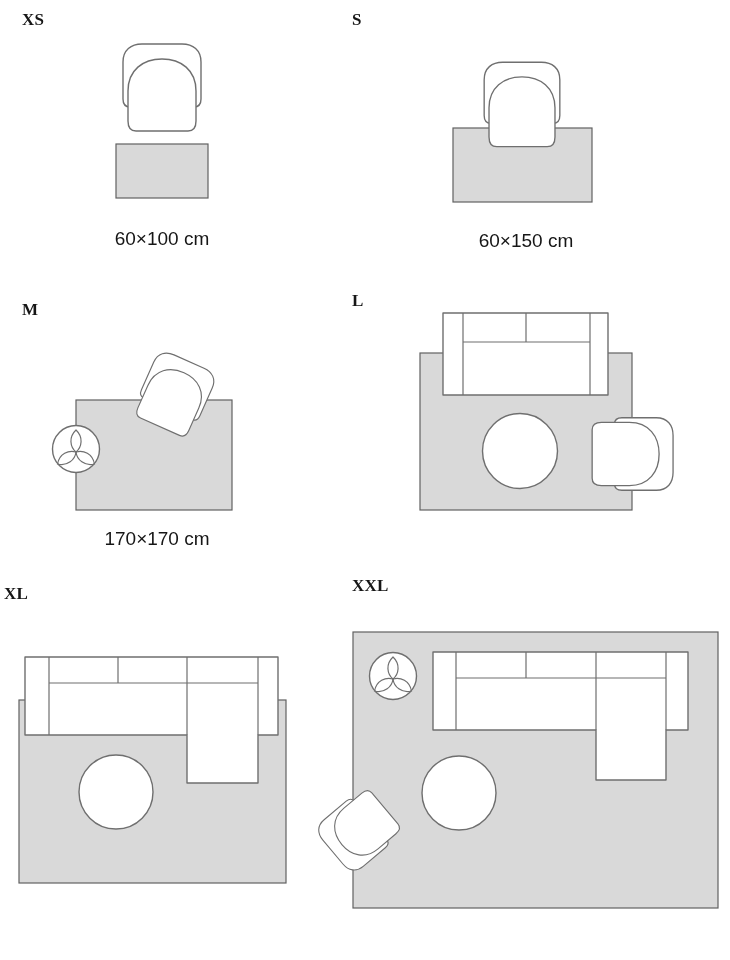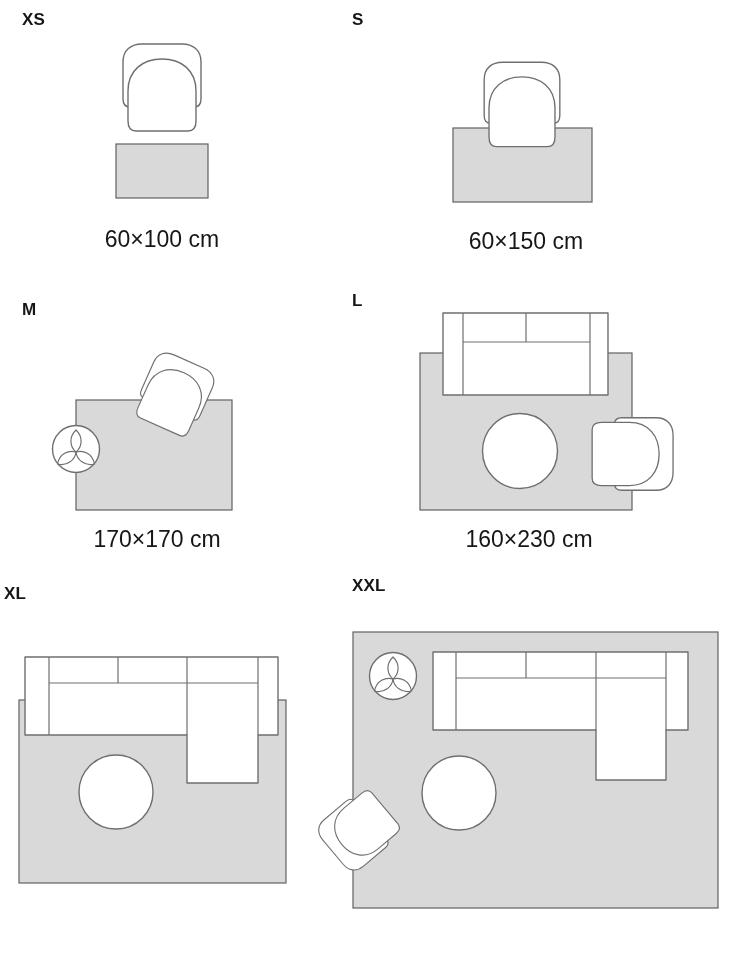--- a/index.html
+++ b/index.html
@@ -7,24 +7,25 @@
     position:relative;width:730px;height:960px;
     background:var(--background,#fff);
     font-family:"Liberation Sans",sans-serif;
     overflow:hidden;
   }
   .size-label{
     position:absolute;
     font-weight:700;font-size:17px;line-height:18px;
     color:var(--text,#161616);
     letter-spacing:.2px;
+    font-family:Liberation Serif, serif;
   }
   .dim-label{
     position:absolute;width:200px;text-align:center;
-    font-weight:400;font-size:23px;line-height:20px;
+    font-weight:400;font-size:19px;line-height:20px;
     color:var(--text,#1c1c1c);
   }
   svg.diagrams{position:absolute;left:0;top:0;}
   .rug{fill:var(--rug-fill,#d9d9d9);stroke:var(--rug-border,#616161);stroke-width:1.2;}
   .furn{fill:#ffffff;stroke:var(--furniture-stroke,#6f6f6f);stroke-width:1.4;stroke-linejoin:round;}
   .ln{fill:none;stroke:var(--furniture-stroke,#6f6f6f);stroke-width:1.2;stroke-linecap:butt;}
 </style>
 </head>
 <body>
 
@@ -33,21 +34,20 @@
   <div class="size-label" style="left:22px;top:11px">XS</div>
   <div class="size-label" style="left:352px;top:11px">S</div>
   <div class="size-label" style="left:22px;top:301px">M</div>
   <div class="size-label" style="left:352px;top:292px">L</div>
   <div class="size-label" style="left:4px;top:585px">XL</div>
   <div class="size-label" style="left:352px;top:577px">XXL</div>
 
   <div class="dim-label" style="left:62px;top:229px">60×100 cm</div>
   <div class="dim-label" style="left:426px;top:231px">60×150 cm</div>
   <div class="dim-label" style="left:57px;top:529px">170×170 cm</div>
-  <div class="dim-label" style="left:429px;top:529px">160×230 cm</div>
 
   <svg class="diagrams" width="730" height="960" viewBox="0 0 730 960" aria-hidden="true">
     <defs>
 
       <g id="chair">
         <path class="furn" d="M11,66 C6,66 4,63 4,58 L4,21 C4,9 12,3 23,3 L63,3 C74,3 82,9 82,21 L82,58 C82,63 80,66 75,66 Z"></path>
         <path class="furn" d="M17,90 C11,90 9,86 9,80 L9,50 C9,29 24,18 43,18 C62,18 77,29 77,50 L77,80 C77,86 75,90 69,90 Z"></path>
       </g>
 
       <g id="plant">

